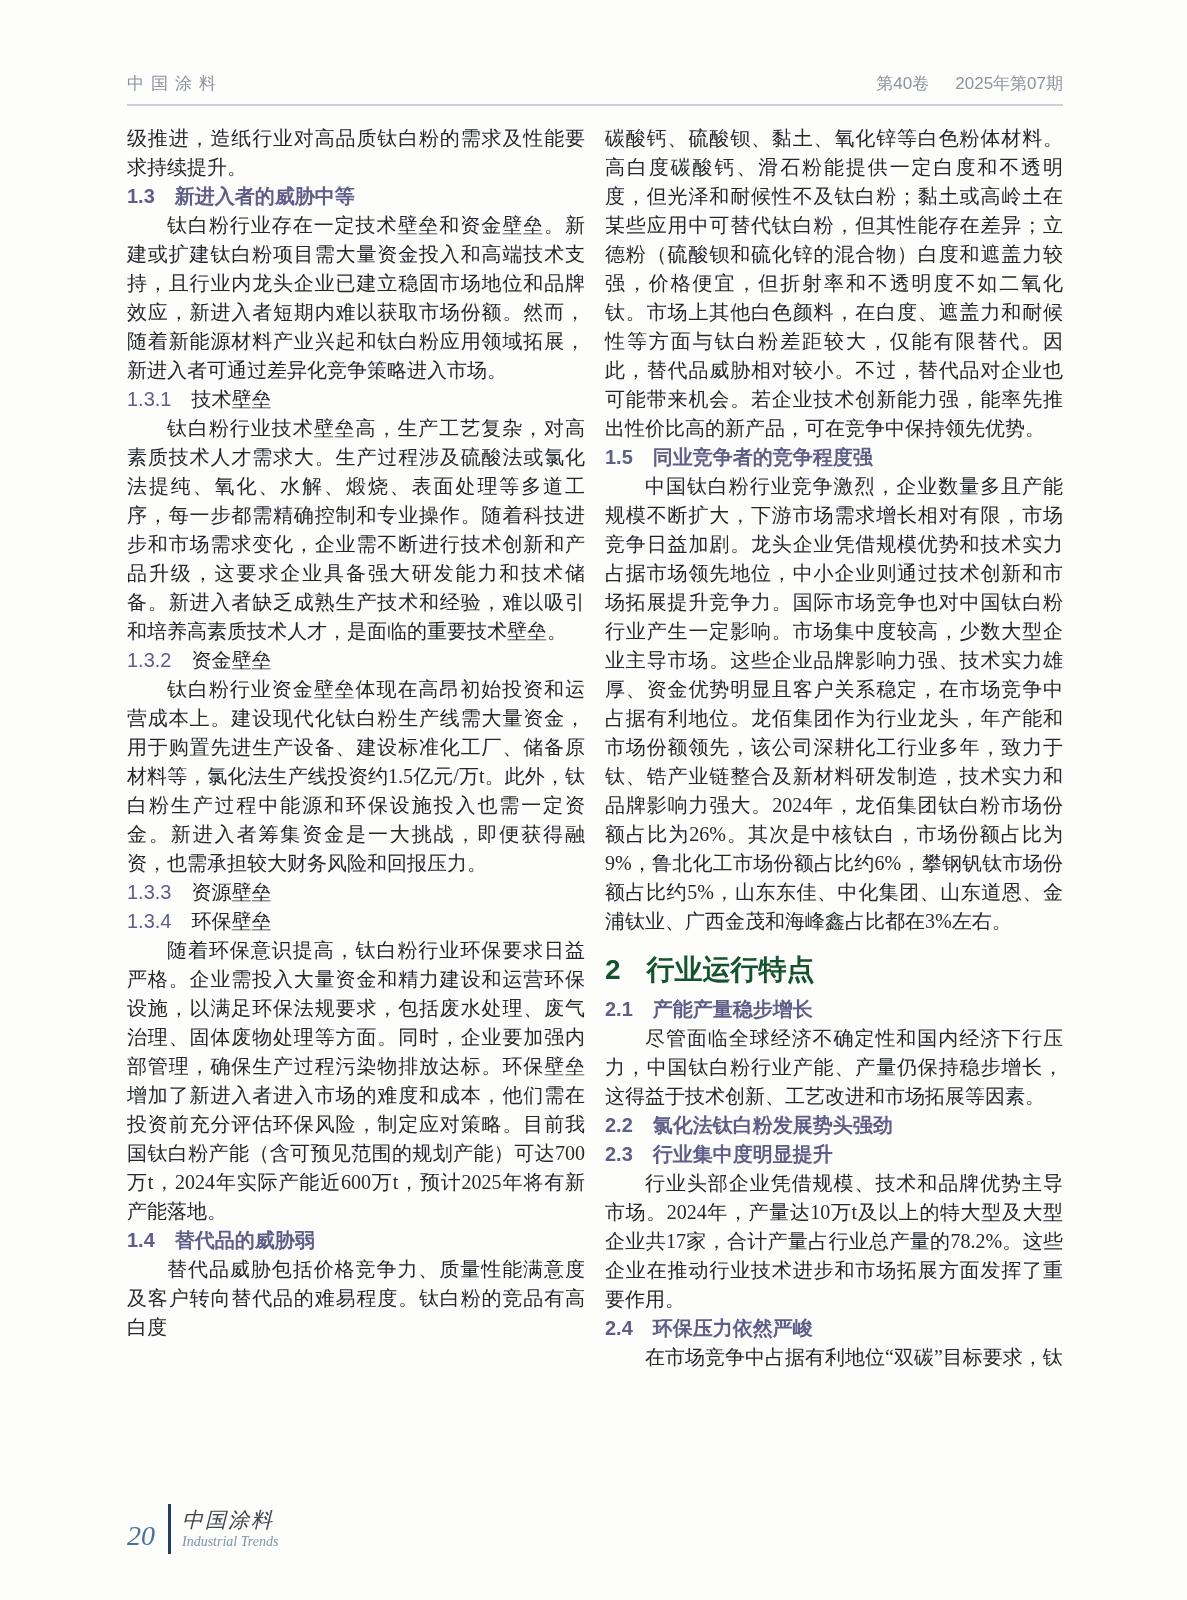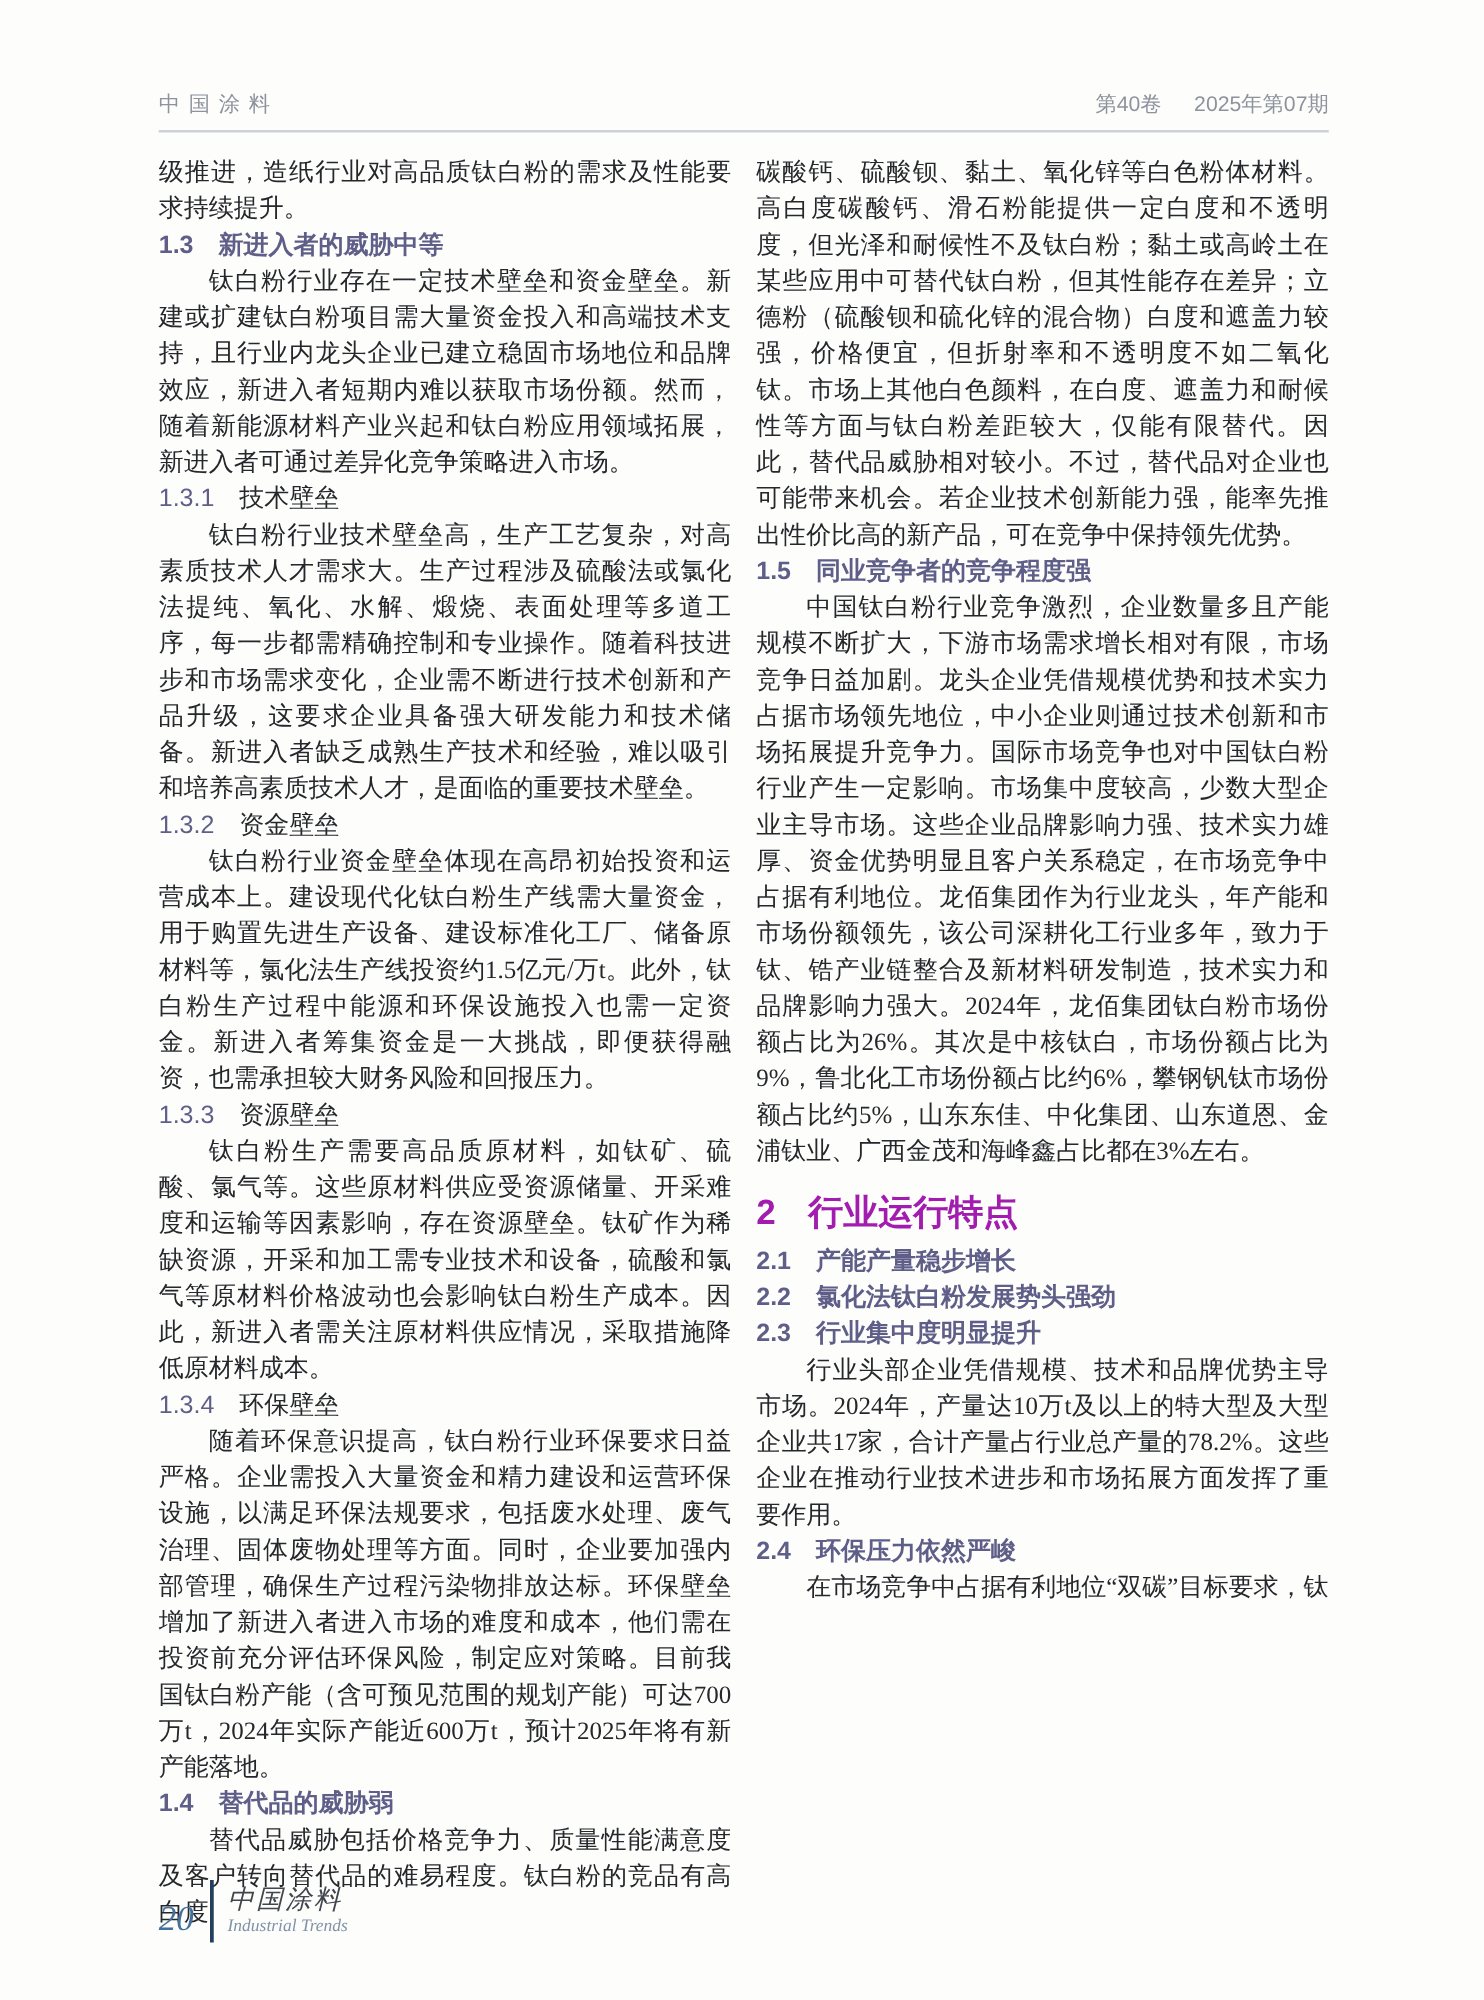--- a/index.html
+++ b/index.html
@@ -47,21 +47,21 @@
   .h3 .hnum {
     font-family: "Liberation Sans", "DejaVu Sans", sans-serif;
     color: #5e5e88; margin-right: 20px;
   }
   .h3 .htitle { color: #25272b; }
 
   .h1 {
     margin: 16px 0 7px;
     font-family: "Liberation Sans", "DejaVu Sans", sans-serif;
     font-size: 28px; font-weight: 700; line-height: 36px;
-    color: #a21caf;
+    color: #14532d;
   }
   .h1 .hnum { margin-right: 26px; }
 
   .page-footer {
     position: absolute; left: 127px; bottom: 46px;
     display: flex; align-items: center; font-style: italic;
   }
   .page-num {
     font-family: "Liberation Serif", serif;
     font-size: 28px; color: #44719c;
@@ -94,33 +94,33 @@
 
     <section class="col">
       <p class="par cont">级推进，造纸行业对高品质钛白粉的需求及性能要求持续提升。</p>
       <h4 class="h2"><span class="hnum">1.3</span><span class="htitle">新进入者的威胁中等</span></h4>
       <p class="par">钛白粉行业存在一定技术壁垒和资金壁垒。新建或扩建钛白粉项目需大量资金投入和高端技术支持，且行业内龙头企业已建立稳固市场地位和品牌效应，新进入者短期内难以获取市场份额。然而，随着新能源材料产业兴起和钛白粉应用领域拓展，新进入者可通过差异化竞争策略进入市场。</p>
       <h5 class="h3"><span class="hnum">1.3.1</span><span class="htitle">技术壁垒</span></h5>
       <p class="par">钛白粉行业技术壁垒高，生产工艺复杂，对高素质技术人才需求大。生产过程涉及硫酸法或氯化法提纯、氧化、水解、煅烧、表面处理等多道工序，每一步都需精确控制和专业操作。随着科技进步和市场需求变化，企业需不断进行技术创新和产品升级，这要求企业具备强大研发能力和技术储备。新进入者缺乏成熟生产技术和经验，难以吸引和培养高素质技术人才，是面临的重要技术壁垒。</p>
       <h5 class="h3"><span class="hnum">1.3.2</span><span class="htitle">资金壁垒</span></h5>
       <p class="par">钛白粉行业资金壁垒体现在高昂初始投资和运营成本上。建设现代化钛白粉生产线需大量资金，用于购置先进生产设备、建设标准化工厂、储备原材料等，氯化法生产线投资约1.5亿元/万t。此外，钛白粉生产过程中能源和环保设施投入也需一定资金。新进入者筹集资金是一大挑战，即便获得融资，也需承担较大财务风险和回报压力。</p>
       <h5 class="h3"><span class="hnum">1.3.3</span><span class="htitle">资源壁垒</span></h5>
-      <p class="par">钛白粉生产需要高品质原材料，如钛矿、硫酸、氯气等。这些原材料供应受资源储量、开采难度和运输等因素影响，存在资源壁垒。钛矿作为稀缺资源，开采和加工需专业技术和设备，硫酸和氯气等原材料价格波动也会影响钛白粉生产成本。因此，新进入者需关注原材料供应情况，采取措施降低原材料成本。</p>
       <h5 class="h3"><span class="hnum">1.3.4</span><span class="htitle">环保壁垒</span></h5>
       <p class="par">随着环保意识提高，钛白粉行业环保要求日益严格。企业需投入大量资金和精力建设和运营环保设施，以满足环保法规要求，包括废水处理、废气治理、固体废物处理等方面。同时，企业要加强内部管理，确保生产过程污染物排放达标。环保壁垒增加了新进入者进入市场的难度和成本，他们需在投资前充分评估环保风险，制定应对策略。目前我国钛白粉产能（含可预见范围的规划产能）可达700万t，2024年实际产能近600万t，预计2025年将有新产能落地。</p>
       <h4 class="h2"><span class="hnum">1.4</span><span class="htitle">替代品的威胁弱</span></h4>
       <p class="par">替代品威胁包括价格竞争力、质量性能满意度及客户转向替代品的难易程度。钛白粉的竞品有高白度</p>
     </section>
 
     <section class="col">
       <p class="par cont">碳酸钙、硫酸钡、黏土、氧化锌等白色粉体材料。高白度碳酸钙、滑石粉能提供一定白度和不透明度，但光泽和耐候性不及钛白粉；黏土或高岭土在某些应用中可替代钛白粉，但其性能存在差异；立德粉（硫酸钡和硫化锌的混合物）白度和遮盖力较强，价格便宜，但折射率和不透明度不如二氧化钛。市场上其他白色颜料，在白度、遮盖力和耐候性等方面与钛白粉差距较大，仅能有限替代。因此，替代品威胁相对较小。不过，替代品对企业也可能带来机会。若企业技术创新能力强，能率先推出性价比高的新产品，可在竞争中保持领先优势。</p>
       <h4 class="h2"><span class="hnum">1.5</span><span class="htitle">同业竞争者的竞争程度强</span></h4>
       <p class="par">中国钛白粉行业竞争激烈，企业数量多且产能规模不断扩大，下游市场需求增长相对有限，市场竞争日益加剧。龙头企业凭借规模优势和技术实力占据市场领先地位，中小企业则通过技术创新和市场拓展提升竞争力。国际市场竞争也对中国钛白粉行业产生一定影响。市场集中度较高，少数大型企业主导市场。这些企业品牌影响力强、技术实力雄厚、资金优势明显且客户关系稳定，在市场竞争中占据有利地位。龙佰集团作为行业龙头，年产能和市场份额领先，该公司深耕化工行业多年，致力于钛、锆产业链整合及新材料研发制造，技术实力和品牌影响力强大。2024年，龙佰集团钛白粉市场份额占比为26%。其次是中核钛白，市场份额占比为9%，鲁北化工市场份额占比约6%，攀钢钒钛市场份额占比约5%，山东东佳、中化集团、山东道恩、金浦钛业、广西金茂和海峰鑫占比都在3%左右。</p>
       <h3 class="h1"><span class="hnum">2</span><span class="htitle">行业运行特点</span></h3>
       <h4 class="h2"><span class="hnum">2.1</span><span class="htitle">产能产量稳步增长</span></h4>
+      <p class="par">尽管面临全球经济不确定性和国内经济下行压力，中国钛白粉行业产能、产量仍保持稳步增长，这得益于技术创新、工艺改进和市场拓展等因素。</p>
       <h4 class="h2"><span class="hnum">2.2</span><span class="htitle">氯化法钛白粉发展势头强劲</span></h4>
       <h4 class="h2"><span class="hnum">2.3</span><span class="htitle">行业集中度明显提升</span></h4>
       <p class="par">行业头部企业凭借规模、技术和品牌优势主导市场。2024年，产量达10万t及以上的特大型及大型企业共17家，合计产量占行业总产量的78.2%。这些企业在推动行业技术进步和市场拓展方面发挥了重要作用。</p>
       <h4 class="h2"><span class="hnum">2.4</span><span class="htitle">环保压力依然严峻</span></h4>
       <p class="par">在市场竞争中占据有利地位“双碳”目标要求，钛</p>
     </section>
 
   </main>
 
   <footer class="page-footer">

